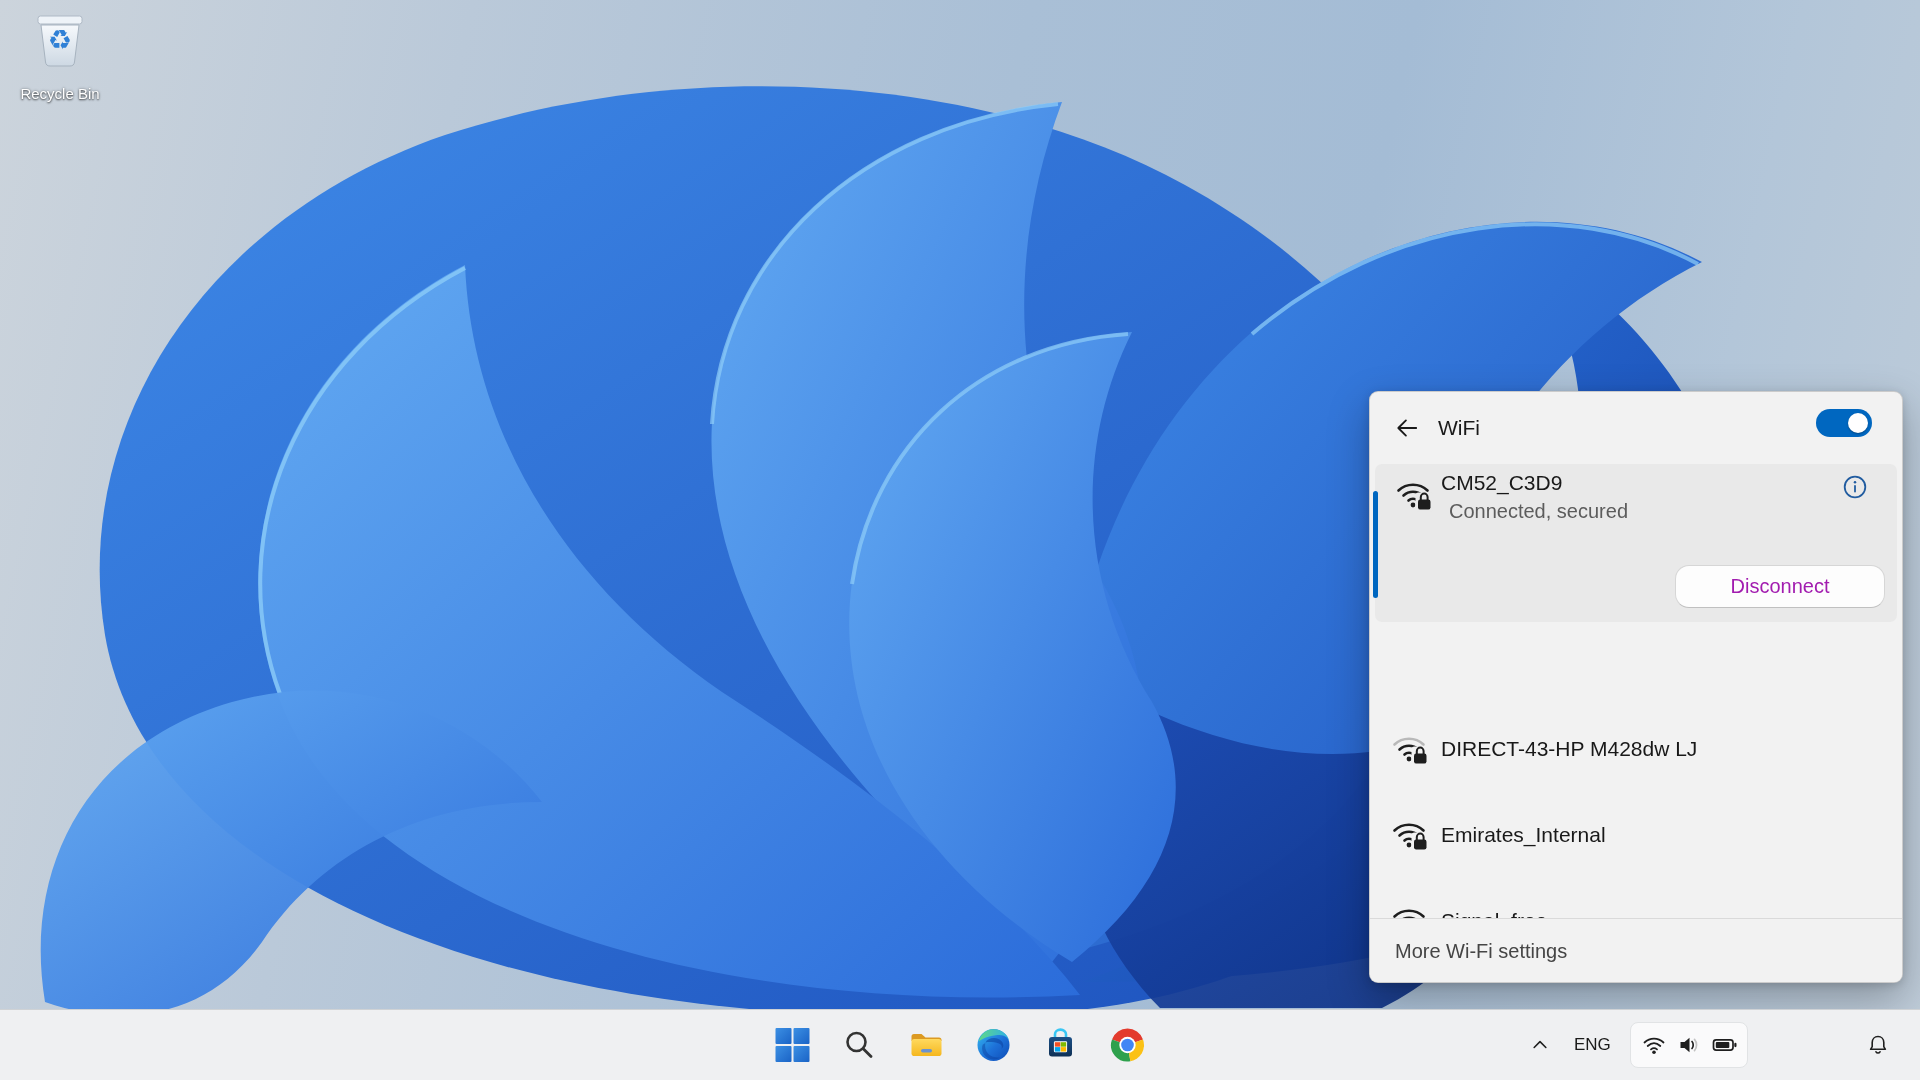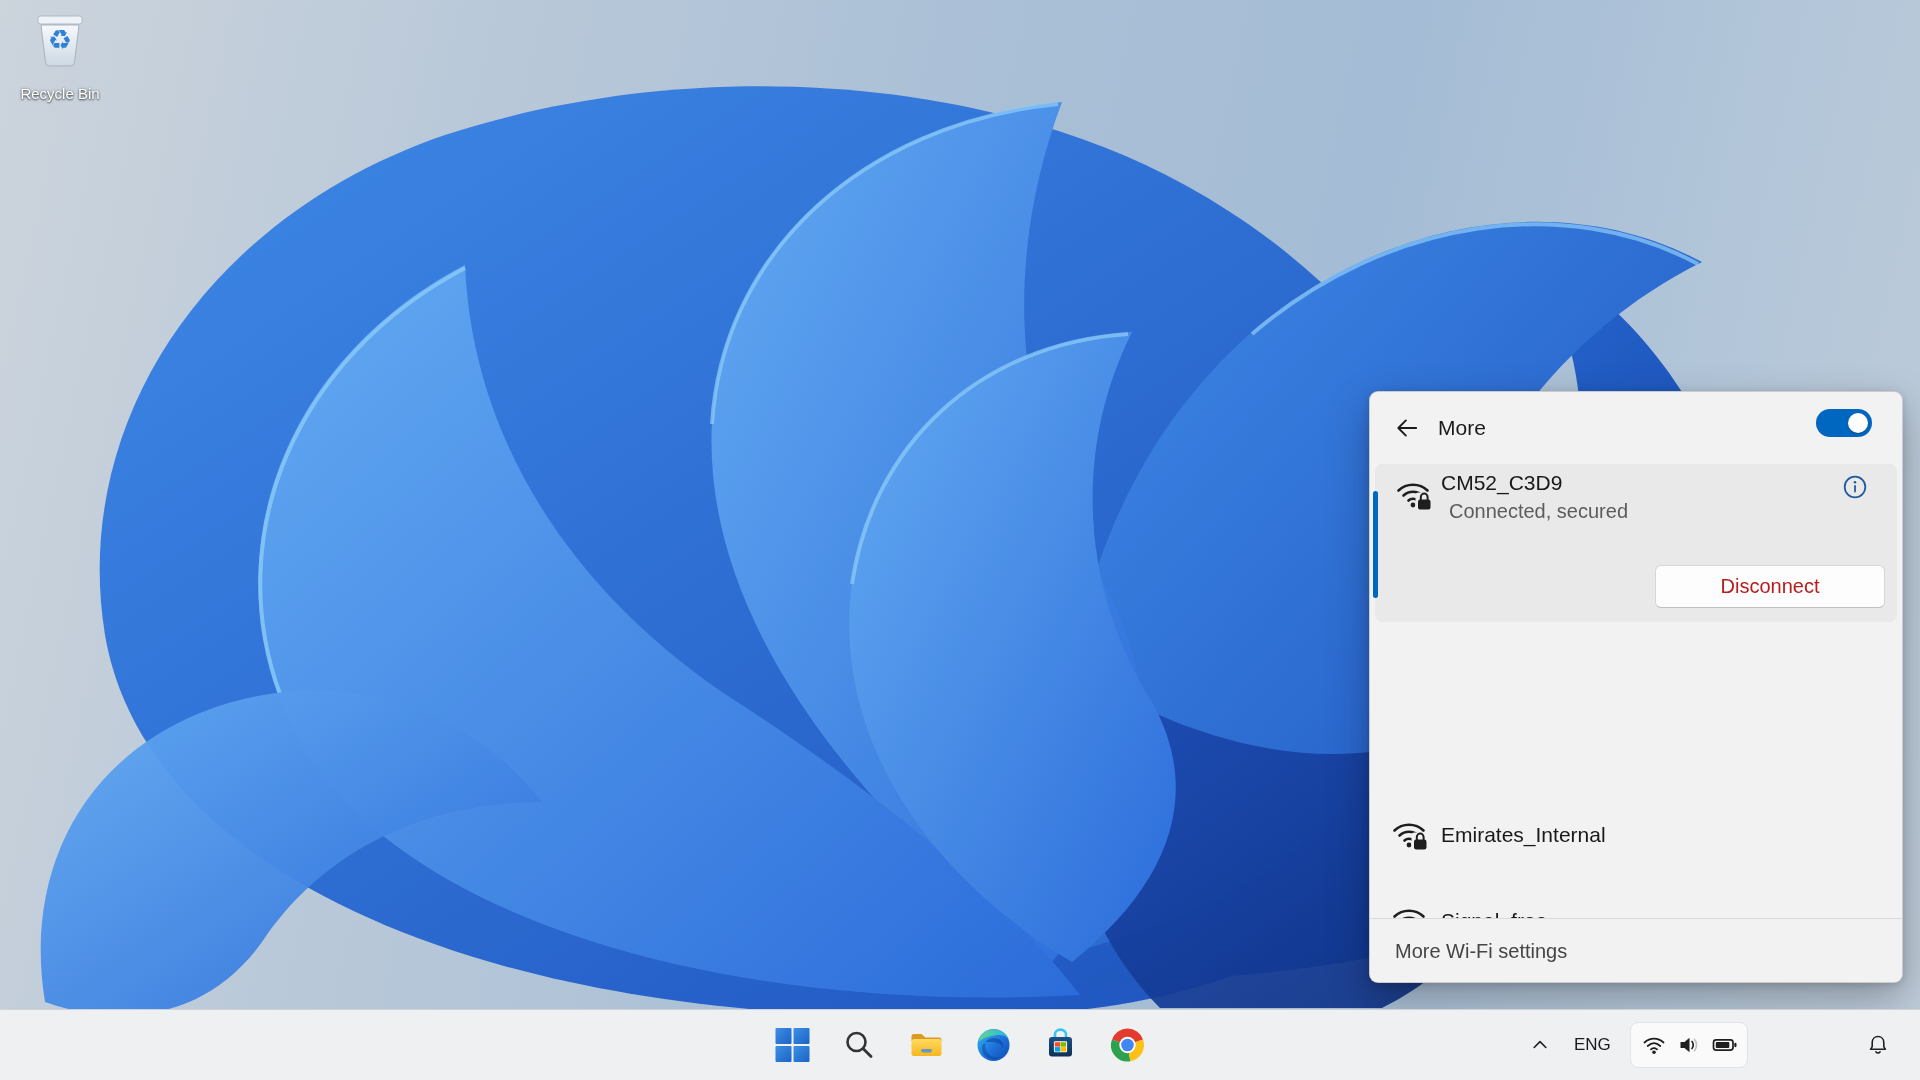--- a/index.html
+++ b/index.html
@@ -35,23 +35,23 @@
   .toggle { position:absolute; right:30px; top:17px; width:56px; height:28px; border-radius:14px; background:#0067c0; cursor:pointer; }
   .toggle .knob { position:absolute; right:4px; top:4px; width:20px; height:20px; border-radius:50%; background:#fff; box-shadow:0 1px 2px rgba(0,0,0,.3); }
 
   .connected-card { position:absolute; left:5px; right:5px; top:72px; height:158px; background:#e9e9e9; border-radius:7px; }
   .accent-bar { position:absolute; left:-2px; top:27px; width:5px; height:107px; border-radius:3px; background:#0067c0; }
   .net-icon { position:absolute; left:20px; top:11px; width:40px; height:40px; }
   .conn-name { position:absolute; left:66px; top:7px; font-size:21px; color:#191919; }
   .conn-status { position:absolute; left:74px; top:36px; font-size:20px; color:#5c5c5c; }
   .info-btn { position:absolute; right:28px; top:9px; width:28px; height:28px; cursor:pointer; }
   .disconnect-btn {
-    position:absolute; right:12px; top:101px; width:230px; height:43px;
-    background:#fdfdfd; border:1px solid #d6d6d6; border-bottom-color:#c0c0c0; border-radius:6px;
-    font-size:20px; color:#b91c1c; display:flex; align-items:center; justify-content:center; cursor:pointer;
+    position:absolute; right:12px; top:101px; width:210px; height:43px;
+    background:#fdfdfd; border:1px solid #d6d6d6; border-bottom-color:#c0c0c0; border-radius:14px;
+    font-size:20px; color:#a21caf; display:flex; align-items:center; justify-content:center; cursor:pointer;
     font-family:"Liberation Sans","DejaVu Sans",sans-serif;
   }
 
   .net-row { position:absolute; left:0; width:100%; height:86px; cursor:pointer; }
   .net-row .net-icon { left:21px; top:23px; }
   .net-row .row-label { position:absolute; left:71px; top:0; height:86px; display:flex; align-items:center; font-size:21px; color:#191919; }
   .row-0 { top:228px; } .row-1 { top:314px; } .row-2 { top:400px; } .row-3 { top:486px; }
 
   .panel-footer {
     position:absolute; left:0; top:526px; width:100%; height:66px;
@@ -135,21 +135,21 @@
   </div>
 
   <div class="wifi-panel">
 
     <div class="panel-header">
       <div class="back-btn">
         <svg width="26" height="26" viewBox="0 0 24 24">
           <path d="M11,5 L4,12 L11,19 M4.4,12 H20.5" fill="none" stroke="#1a1a1a" stroke-width="1.7" stroke-linecap="round" stroke-linejoin="round"></path>
         </svg>
       </div>
-      <span class="panel-title">More</span>
+      <span class="panel-title">WiFi</span>
       <div class="toggle">
           <div class="knob"></div>
         </div>
     </div>
 
     <div class="connected-card">
       <div class="accent-bar"></div>
       <svg class="net-icon" viewBox="0 0 40 40">
         <g fill="none" stroke="#1e1e1e" stroke-width="2.6" stroke-linecap="round">
           <path class="wl-outer" d="M3.5,15.5 C11.5,7.8 24.5,7.8 32.5,15.5"></path>
@@ -165,20 +165,34 @@
       <div class="conn-status">Connected, secured</div>
       <svg class="info-btn" viewBox="0 0 28 28">
         <circle cx="14" cy="14" r="10.3" fill="none" stroke="#215ca0" stroke-width="1.8"></circle>
         <circle cx="14" cy="9.3" r="1.25" fill="#215ca0"></circle>
         <rect x="13.1" y="12" width="1.8" height="7.5" rx="0.9" fill="#215ca0"></rect>
       </svg>
       <button class="disconnect-btn">Disconnect</button>
     </div>
 
 
+    <div class="net-row row-1 signal-med">
+      <svg class="net-icon" viewBox="0 0 40 40">
+        <g fill="none" stroke="#1e1e1e" stroke-width="2.6" stroke-linecap="round">
+          <path class="wl-outer" d="M3.5,15.5 C11.5,7.8 24.5,7.8 32.5,15.5"></path>
+          <path d="M8.5,20.5 C14,15.4 22,15.4 27.5,20.5"></path>
+          <path d="M13.5,25.5 C16,23.2 20,23.2 22.5,25.5"></path>
+        </g>
+        <circle cx="18" cy="30" r="2.4" fill="#1e1e1e"></circle>
+        <rect class="ko" x="20.5" y="17.5" width="18" height="19" rx="3"></rect>
+        <path d="M25.8,25 V22 a3.4,3.4 0 0 1 6.8,0 v3" fill="none" stroke="#1e1e1e" stroke-width="2"></path>
+        <rect x="23" y="24.5" width="12.5" height="10" rx="2.2" fill="#1e1e1e"></rect>
+      </svg>
+      <span class="row-label">DIRECT-43-HP M428dw LJ</span>
+    </div>
 
     <div class="net-row row-2">
       <svg class="net-icon" viewBox="0 0 40 40">
         <g fill="none" stroke="#1e1e1e" stroke-width="2.6" stroke-linecap="round">
           <path class="wl-outer" d="M3.5,15.5 C11.5,7.8 24.5,7.8 32.5,15.5"></path>
           <path d="M8.5,20.5 C14,15.4 22,15.4 27.5,20.5"></path>
           <path d="M13.5,25.5 C16,23.2 20,23.2 22.5,25.5"></path>
         </g>
         <circle cx="18" cy="30" r="2.4" fill="#1e1e1e"></circle>
         <rect class="ko" x="20.5" y="17.5" width="18" height="19" rx="3"></rect>

